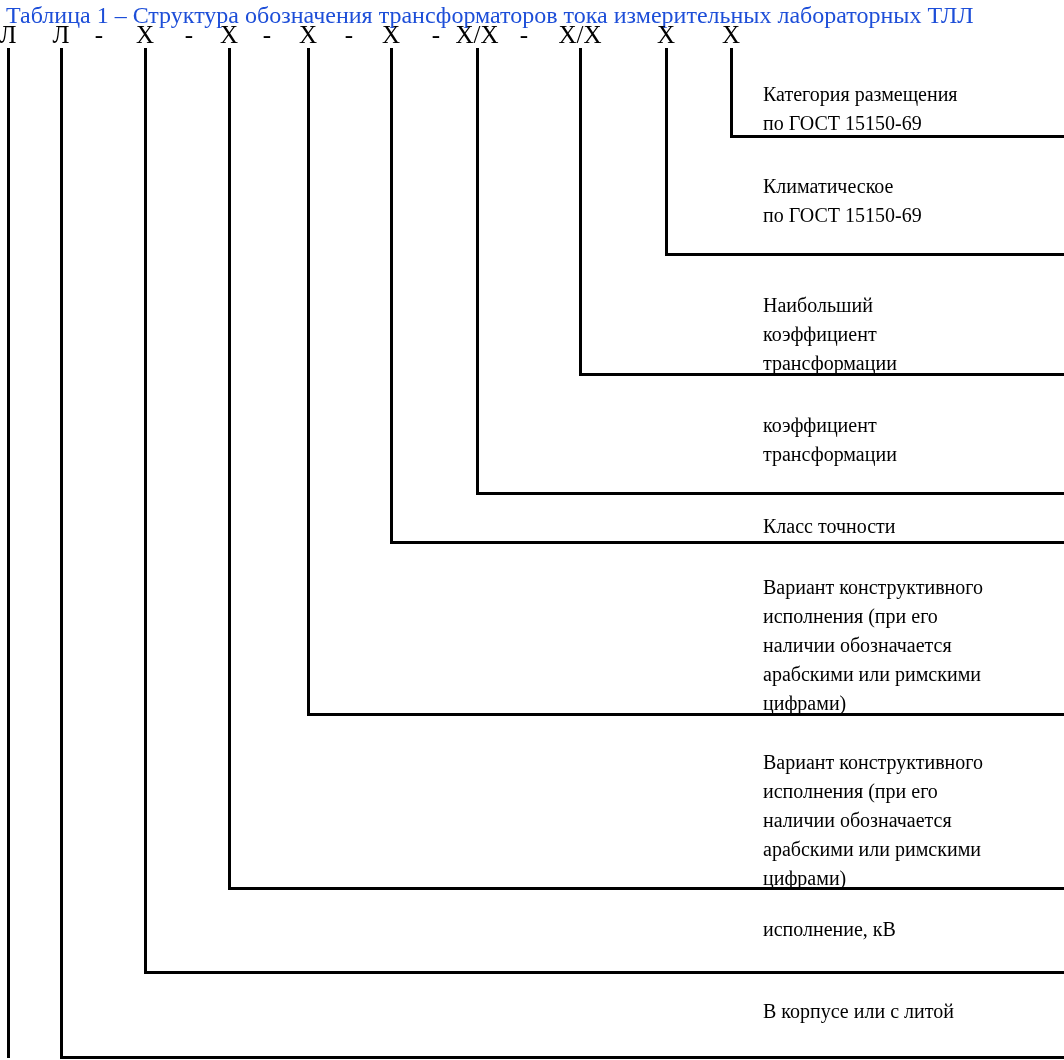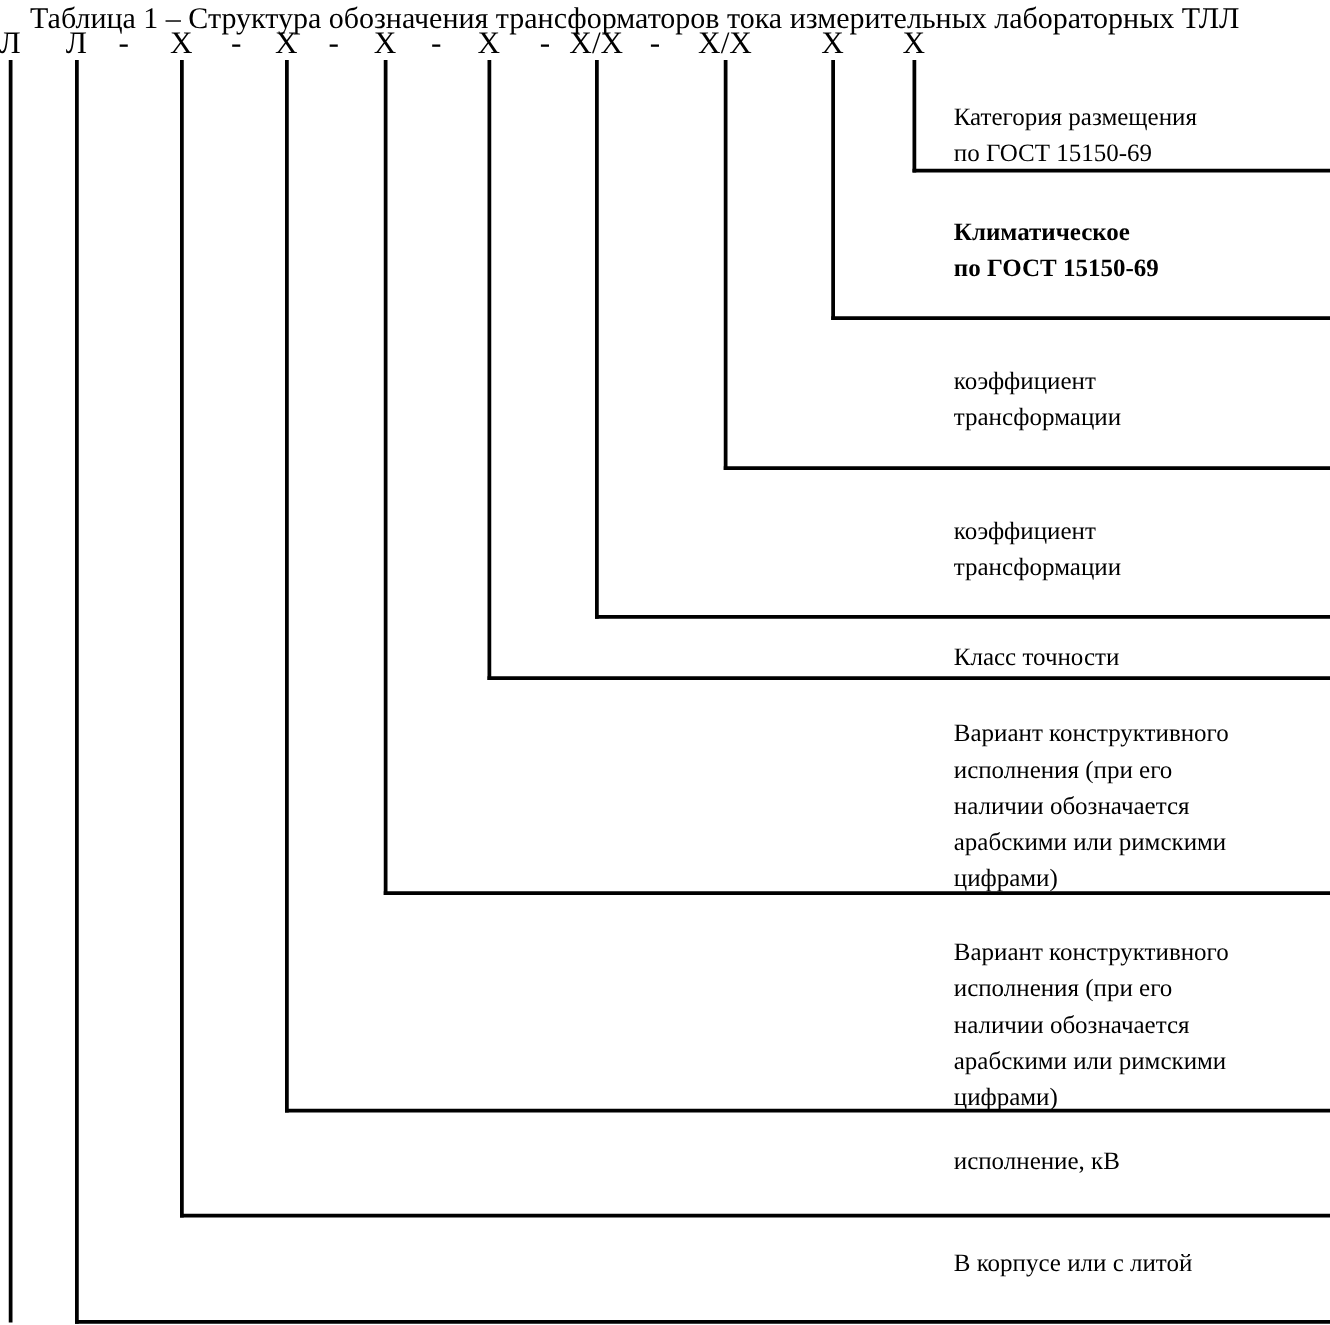--- a/index.html
+++ b/index.html
@@ -11,25 +11,25 @@
     position: relative;
     width: 1064px;
     height: 1060px;
     background: #ffffff;
     color: #000000;
     font-family: "Liberation Serif", "DejaVu Serif", serif;
     overflow: hidden;
   }
   .caption {
     position: absolute;
-    left: 24px;
+    left: 6px;
     top: 2px;
     font-size: 24px;
     white-space: nowrap;
-    color: #000000;
+    color: #1d4ed8;
   }
   .code-symbol {
     position: absolute;
     top: 22px;
     transform: translateX(-50%);
     font-size: 25px;
     line-height: 26px;
     white-space: nowrap;
     color: #000;
   }
@@ -77,27 +77,28 @@
     </div>
   <div id="branches">
       <div class="vline" style="left: 730px; top: 48px; height: 90px;"></div>
       <div class="hline" style="left: 730px; top: 135px; width: 334px;"></div>
       <div class="branch-label" style="top: 80px;">
         <div>Категория размещения</div>
         <div>по ГОСТ 15150-69</div>
       </div>
       <div class="vline" style="left: 665px; top: 48px; height: 208px;"></div>
       <div class="hline" style="left: 665px; top: 253px; width: 399px;"></div>
-      <div class="branch-label" style="top: 172px; font-weight: bold;">
+      <div class="branch-label" style="top: 172px;">
         <div>Климатическое</div>
         <div>по ГОСТ 15150-69</div>
       </div>
       <div class="vline" style="left: 579px; top: 48px; height: 328px;"></div>
       <div class="hline" style="left: 579px; top: 373px; width: 485px;"></div>
       <div class="branch-label" style="top: 291px;">
+        <div>Наибольший</div>
         <div>коэффициент</div>
         <div>трансформации</div>
       </div>
       <div class="vline" style="left: 476px; top: 48px; height: 447px;"></div>
       <div class="hline" style="left: 476px; top: 492px; width: 588px;"></div>
       <div class="branch-label" style="top: 411px;">
         <div>коэффициент</div>
         <div>трансформации</div>
       </div>
       <div class="vline" style="left: 390px; top: 48px; height: 496px;"></div>

